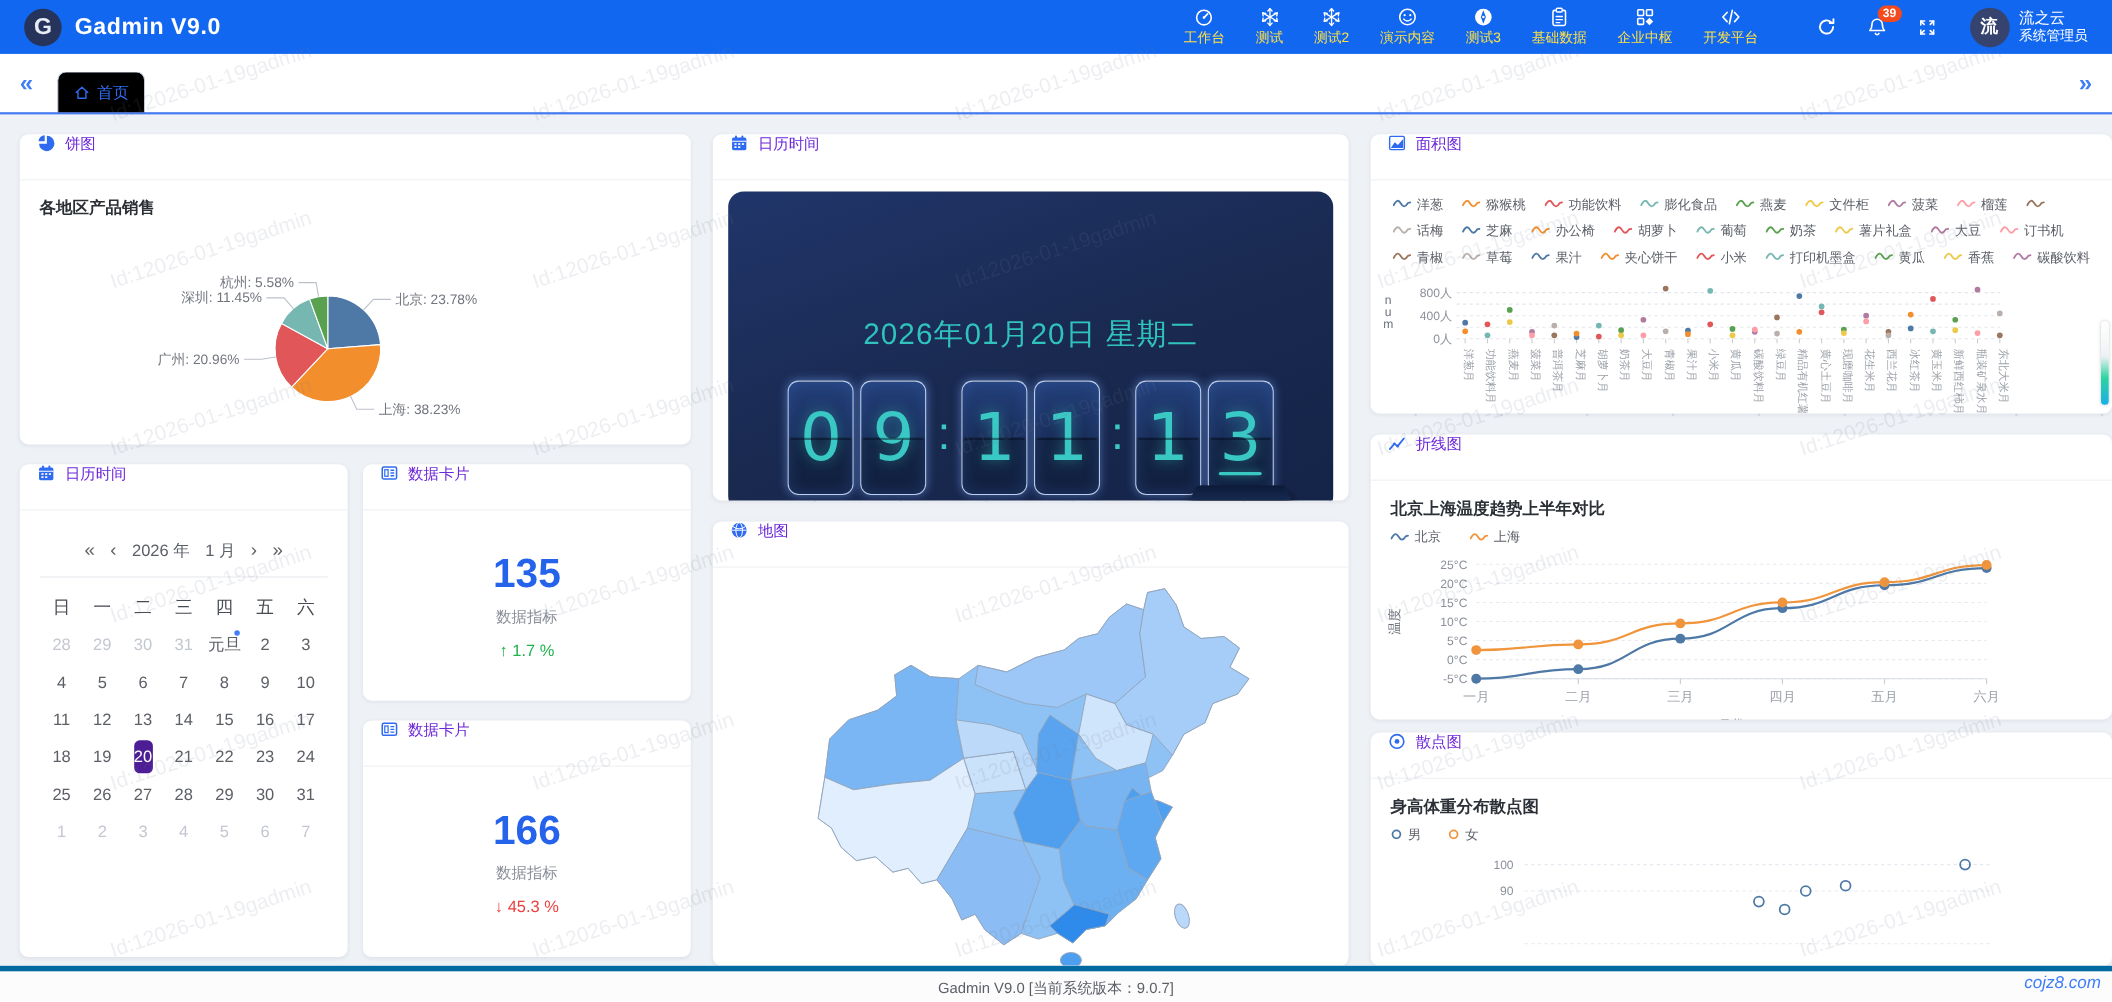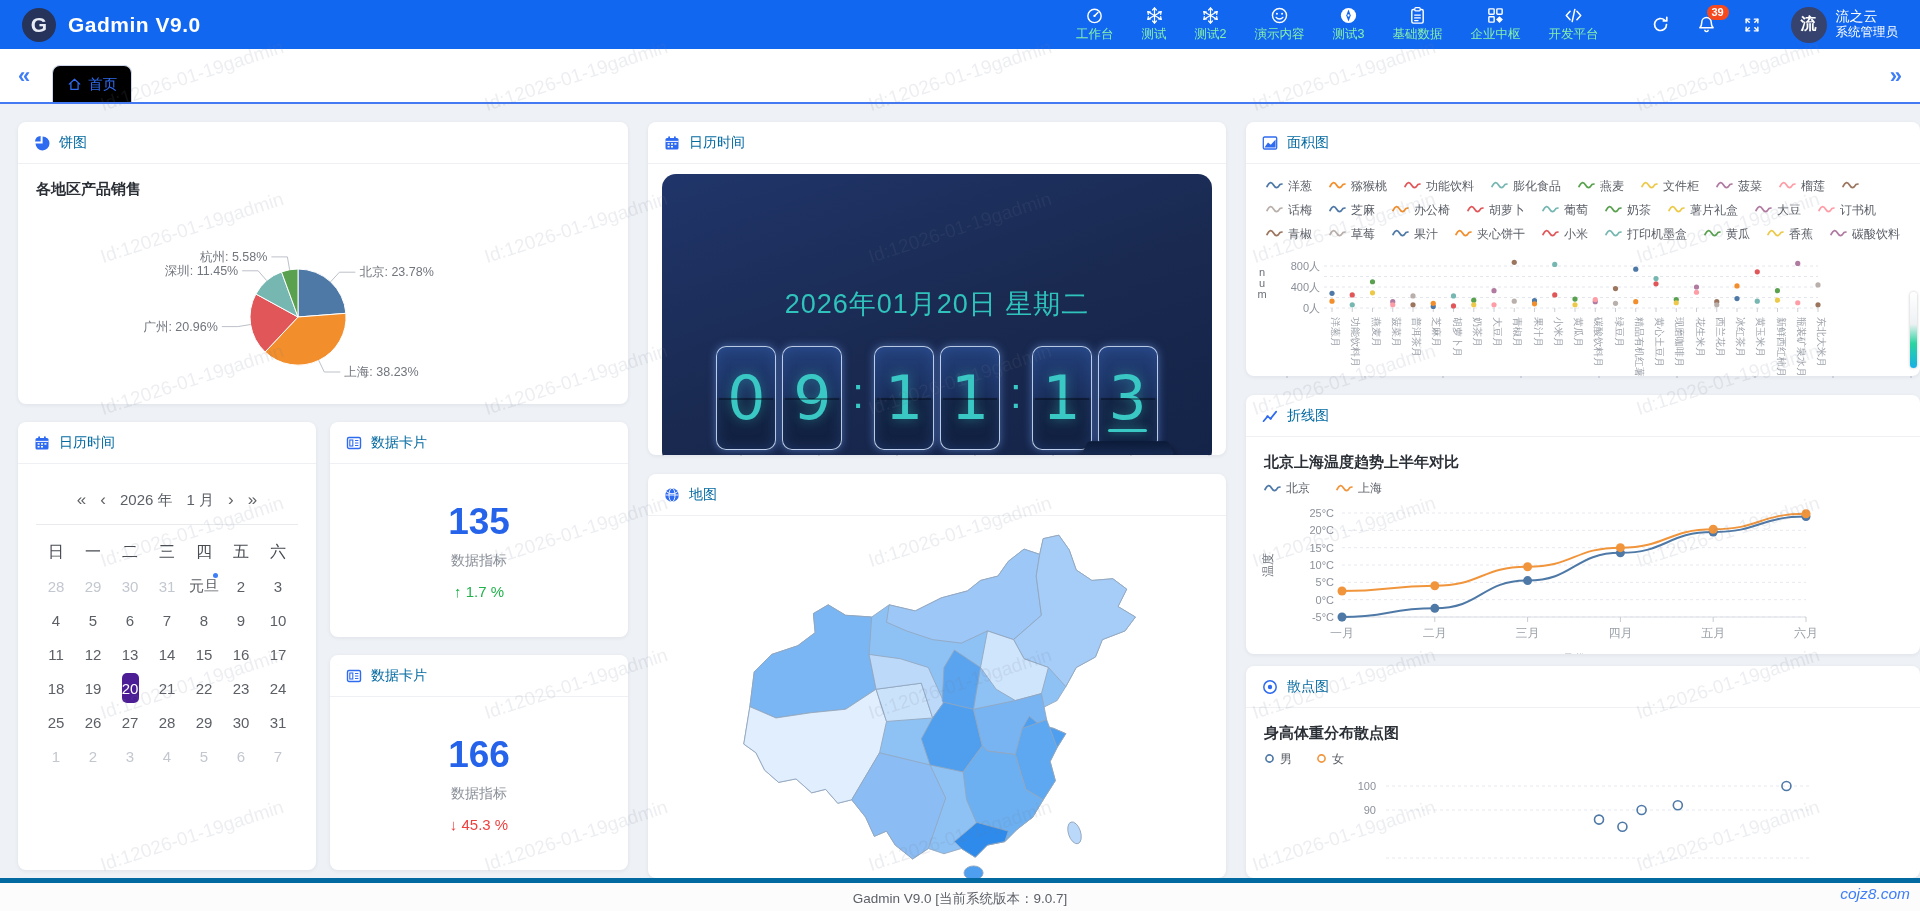--- a/index.html
+++ b/index.html
@@ -5,21 +5,21 @@
   * { margin:0; padding:0; box-sizing:border-box; }
   html,body { width:1920px; height:911px; overflow:hidden;
     font-family:"Liberation Sans","DejaVu Sans",sans-serif; background:#eef1f5; }
   .page { position:relative; width:1920px; height:911px; }
 
   
   .navbar { height:49px; background:#1267f1; display:flex; align-items:center; padding:0 22px; color:#fff; position:relative; z-index:10; }
   .logo { width:34px; height:34px; border-radius:50%; background:#26335a; display:flex; align-items:center; justify-content:center; font-weight:bold; font-size:21px; color:#e8edf5; }
   .app-title { font-size:21px; font-weight:bold; margin-left:12px; letter-spacing:.5px; white-space:nowrap; }
   .nav-menu { display:flex; margin-left:auto; }
-  .nav-item { display:flex; flex-direction:column; align-items:center; justify-content:center; padding:0 14px; cursor:pointer; color:#86efac; }
+  .nav-item { display:flex; flex-direction:column; align-items:center; justify-content:center; padding:0 14px; cursor:pointer; color:#fde047; }
   .nav-item .nico { height:18px; display:flex; align-items:center; }
   .nav-item .nlabel { font-size:12.5px; margin-top:2px; white-space:nowrap; }
   .nav-actions { display:flex; align-items:center; gap:27px; margin-left:38px; }
   .action { position:relative; display:flex; align-items:center; cursor:pointer; }
   .badge { position:absolute; top:-10px; left:10px; background:#f54a1e; color:#fff; font-size:11px; line-height:15px; padding:0 5px; border-radius:8px; font-weight:bold; }
   .user { display:flex; align-items:center; margin-left:30px; cursor:pointer; }
   .avatar { width:36px; height:36px; border-radius:50%; background:#35436e; display:flex; align-items:center; justify-content:center; font-size:16px; font-weight:bold; }
   .user-text { margin-left:9px; line-height:1.25; }
   .user-text .uname { font-size:14px; }
   .user-text .role { font-size:12.5px; }
@@ -32,21 +32,21 @@
 
   
   .content { position:relative; height:774px; overflow:hidden; padding:18px 0 0 18px; display:flex; gap:20px; background:#eef1f5;
     background-image:radial-gradient(circle,#d2d7e0 1.2px,transparent 1.4px); background-size:78px 78px; }
   .col-left { width:610px; display:flex; flex-direction:column; gap:18px; }
   .col-mid { width:606px; display:flex; flex-direction:column; gap:19px; }
   .col-right { width:684px; display:flex; flex-direction:column; }
   .left-row { display:flex; gap:14px; }
 
   .panel { background:#fff; border-radius:8px; box-shadow:0 1px 4px rgba(30,40,80,.07); overflow:hidden; }
-  .panel-header { height:42px; display:flex; align-items:center; gap:9px; padding:0 16px; border-bottom:1px solid #eef0f3; font-size:14px; color:#0369a1; }
+  .panel-header { height:42px; display:flex; gap:9px; padding:0 16px; border-bottom:1px solid #eef0f3; font-size:14px; color:#6d28d9; }
   .panel-header svg { flex:0 0 auto; }
 
   .pie-panel { height:282px; }
   .pie-body { position:relative; height:240px; }
   .chart-title { font-size:15px; font-weight:bold; color:#2b2f36; padding:16px 18px 0; }
 
   .clock-panel { height:355px; }
   .clock-box { margin:10px 14px; height:291px; border-radius:14px; background:linear-gradient(160deg,#20356a 0%,#19294f 55%,#142348 100%); display:flex; flex-direction:column; align-items:center; }
   .clock-date { margin-top:112px; font-size:27px; color:#2fc3bc; letter-spacing:1px; font-weight:500; }
   .clock-row { display:flex; align-items:center; margin-top:24px; }

